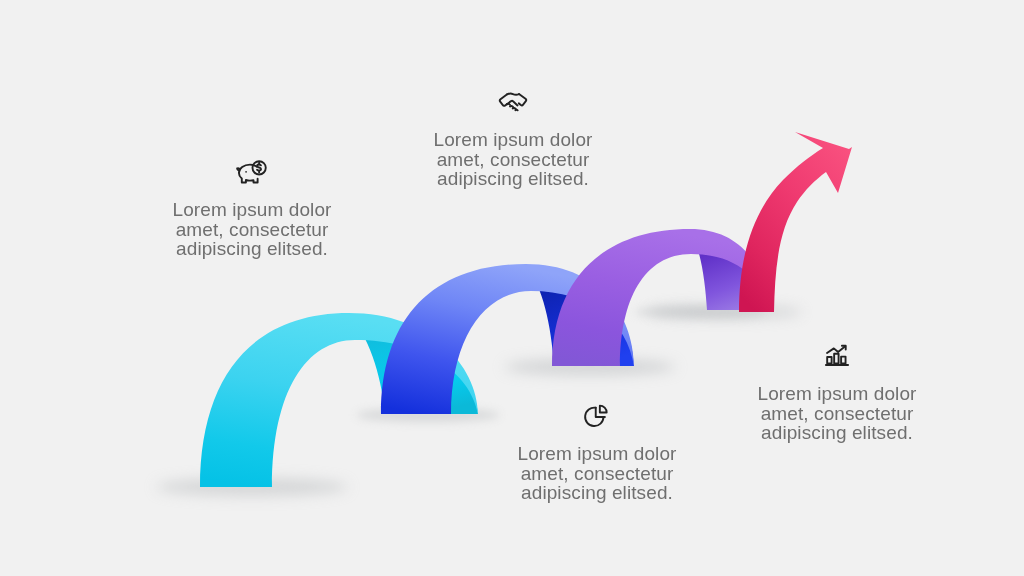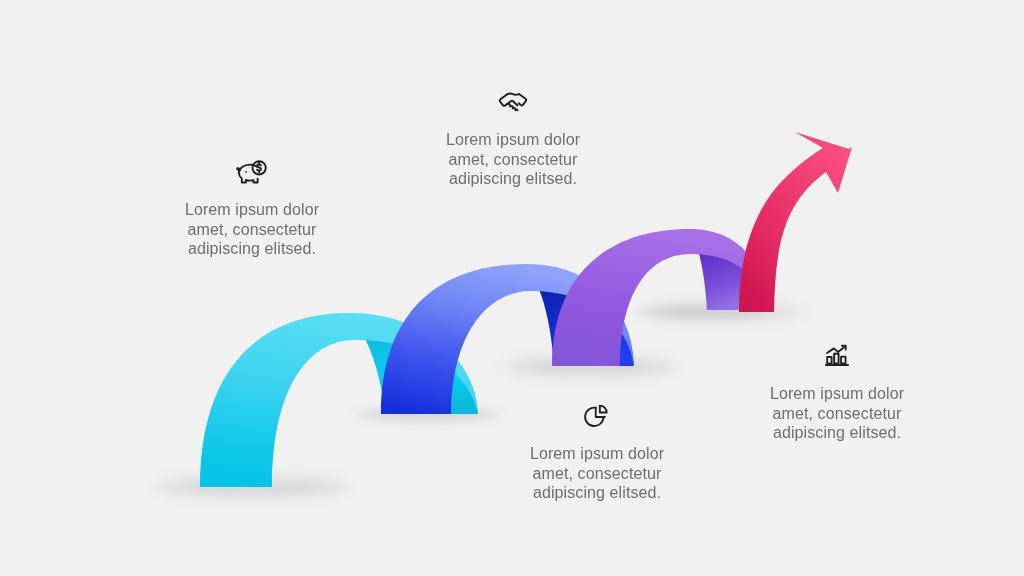--- a/index.html
+++ b/index.html
@@ -33,21 +33,21 @@
     width: 190px;
     text-align: center;
   }
   .step-icon {
     display: block;
     margin: 0 auto 10px auto;
     width: 38px;
     height: 38px;
   }
   .step-text {
-    font-size: 16px;
+    font-size: 19px;
     line-height: 19.5px;
     color: #6f6f6f;
     letter-spacing: 0.1px;
     white-space: pre-line;
   }
   
   #step-1 { left: 157px; top: 152px; }
   #step-2 { left: 418px; top: 82px; }
   #step-3 { left: 502px; top: 396px; }
   #step-4 { left: 742px; top: 336px; }

